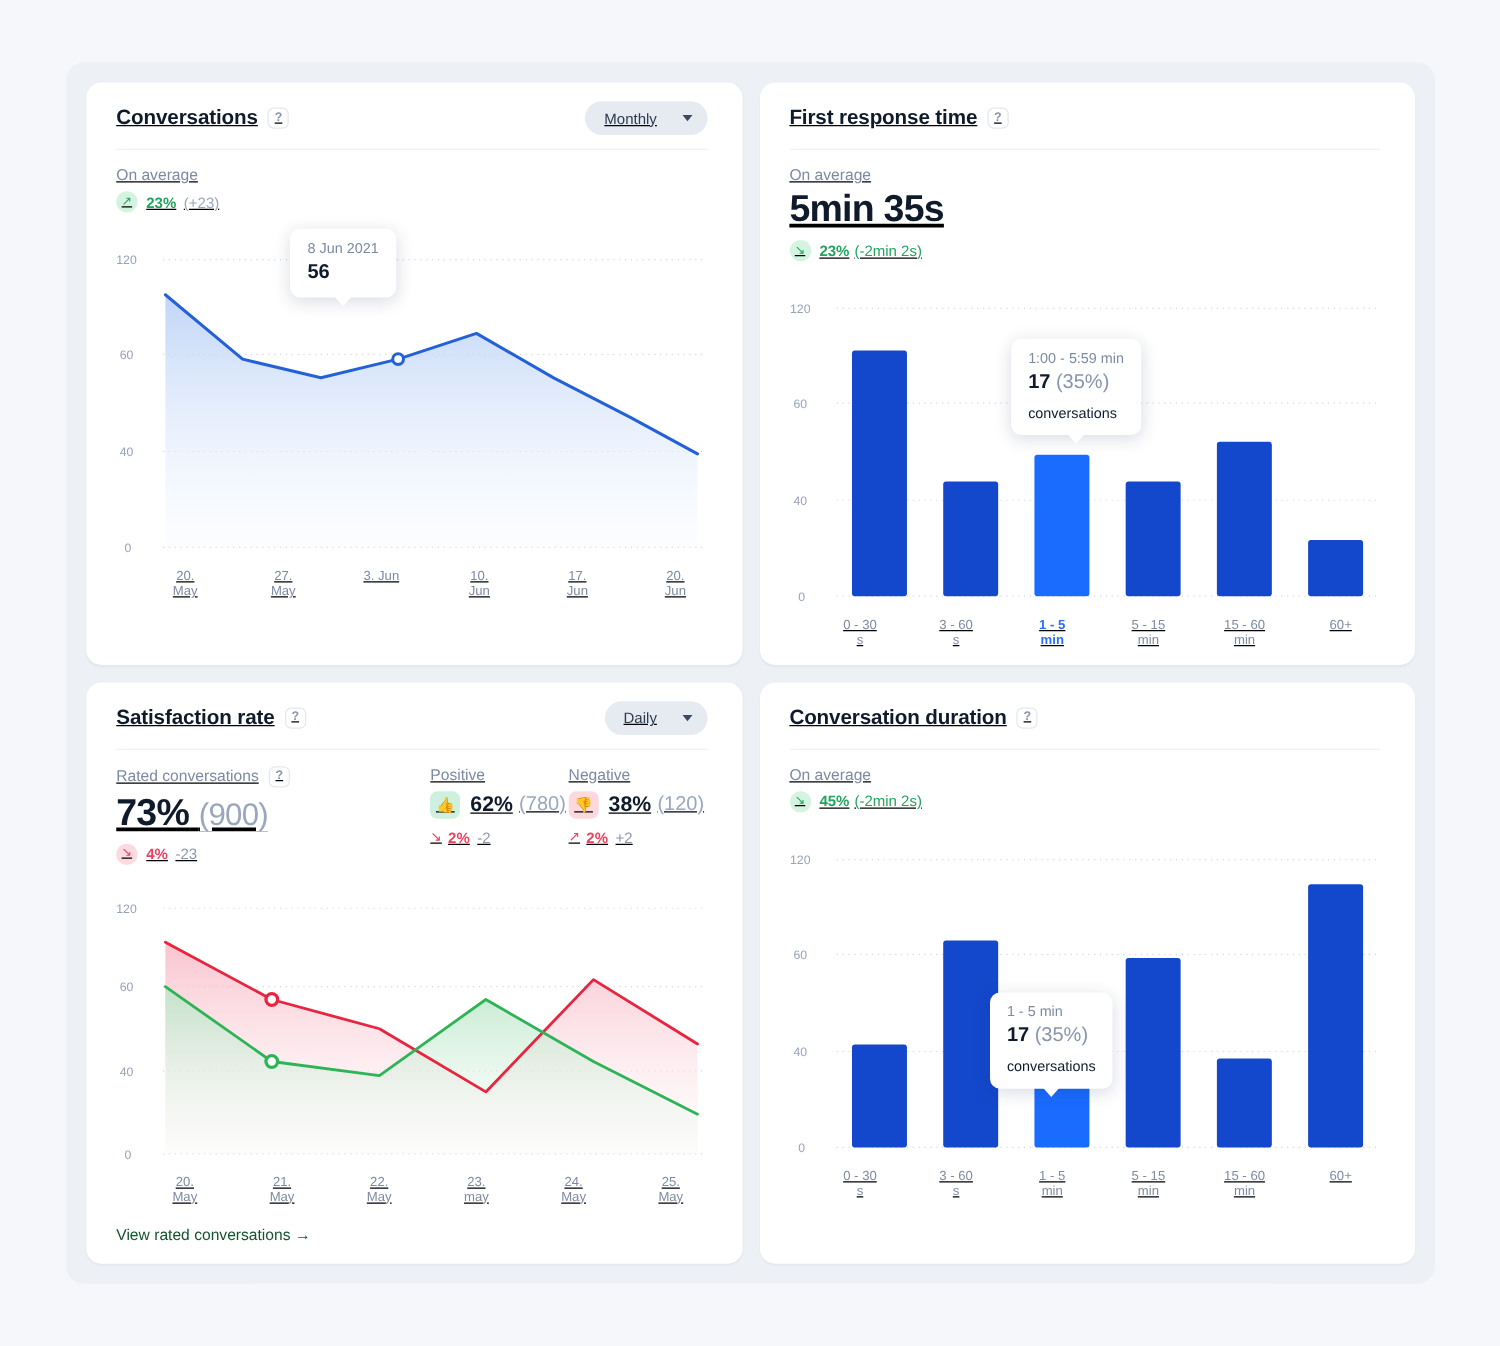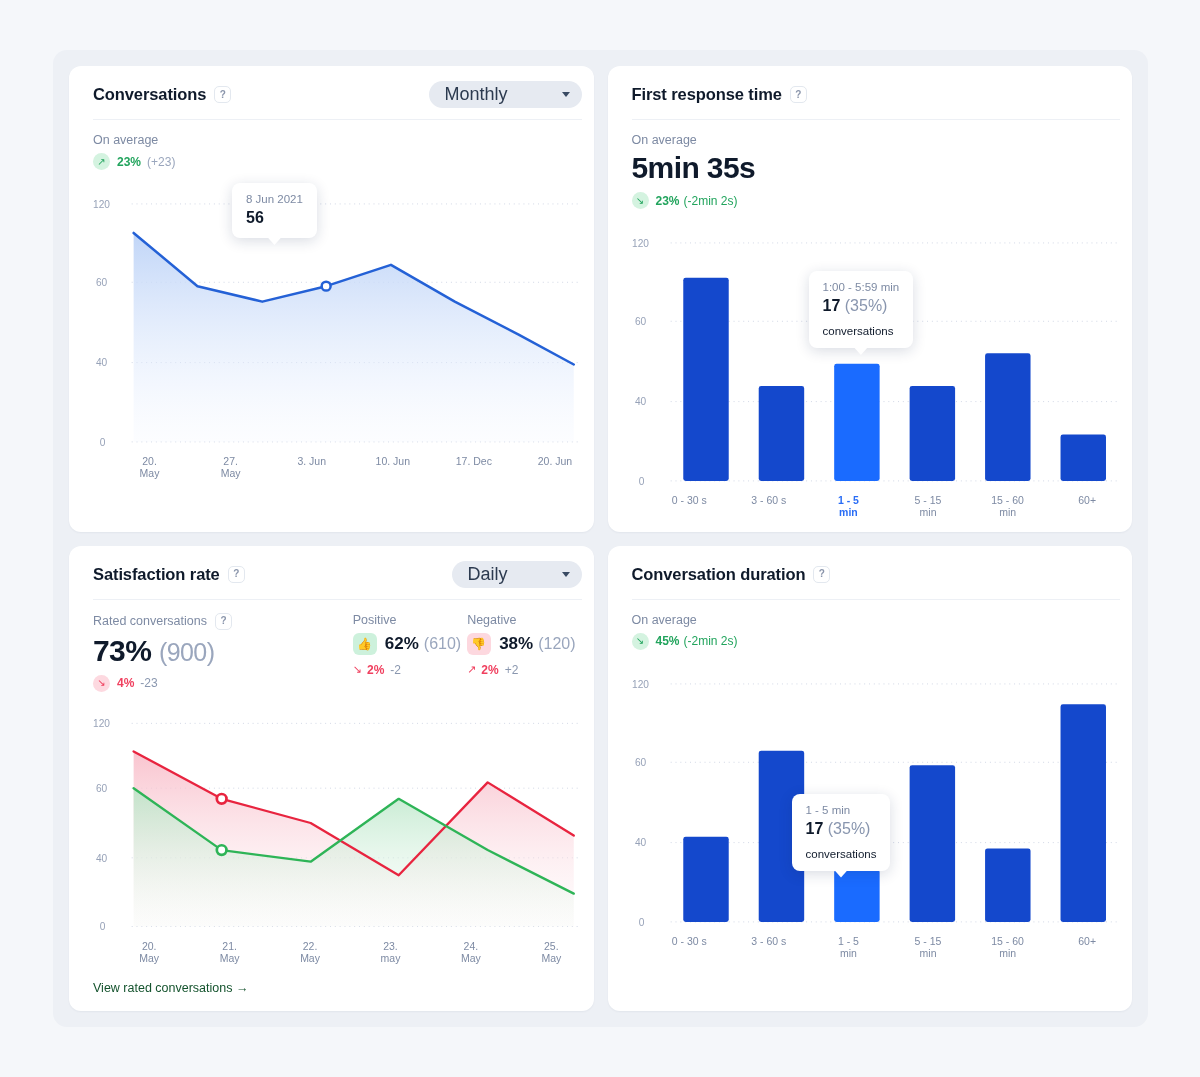--- a/index.html
+++ b/index.html
@@ -18,23 +18,24 @@
     padding: 16px;
     display: grid;
     grid-template-columns: 1fr 1fr;
     grid-template-rows: 1fr 1fr;
     gap: 14px;
   }
   .card {
     background: #ffffff;
     border-radius: 12px;
     position: relative;
-    padding: 20px 12px 14px 24px;
+    padding: 20px 28px 14px 24px;
     box-shadow: 0 1px 2px rgba(23,43,77,.05);
     overflow: hidden;
+    text-decoration: underline;
   }
   
   .card-head {
     display: flex;
     align-items: center;
     height: 34px;
     border-bottom: 1px solid #edf0f5;
     padding-bottom: 16px;
     margin-bottom: 13px;
   }
@@ -58,24 +59,23 @@
     line-height: 1;
   }
   .dropdown {
     margin-left: auto;
     display: inline-flex;
     align-items: center;
     background: #e6eaf1;
     border-radius: 16px;
     height: 27px;
     padding: 0 12px 0 15px;
-    font-size: 18px;
+    font-size: 12px;
     color: #2c3a4f;
     cursor: pointer;
-    gap: 34px;
   }
   .dropdown .caret {
     margin-left: 20px;
     width: 0; height: 0;
     border-left: 4.5px solid transparent;
     border-right: 4.5px solid transparent;
     border-top: 5px solid #394a63;
   }
   
   .stat-row { display: flex; }
@@ -235,21 +235,21 @@
       </svg>
       <div class="tt" style="left:139px; top:-5px;">
         <div class="tt-t">8 Jun 2021</div>
         <div class="tt-v">56</div>
       </div>
       <div class="axis-x-labels" style="padding:0 8px 0 38px;">
         <span>20. May</span>
         <span>27. May</span>
         <span>3. Jun</span>
         <span>10. Jun</span>
-        <span>17. Dec</span>
+        <span>17. Jun</span>
         <span>20. Jun</span>
       </div>
     </div>
   </div>
 
   <div class="card">
     <div class="card-head">
       <span class="card-title">First response time</span>
       <span class="help-badge">?</span>
     </div>
@@ -330,21 +330,21 @@
           <span class="val">4%</span>
           <span class="sub">-23</span>
         </div>
       </div>
 
       <div style="width:118px;">
         <div class="mini-label">Positive</div>
         <div class="mini-value">
           <span class="thumb pos">👍</span>
           <span>62%</span>
-          <span class="paren">(610)</span>
+          <span class="paren">(780)</span>
         </div>
         <div class="delta red" style="margin-top:8px;">
           <span class="bare">↘</span>
           <span class="val">2%</span>
           <span class="sub">-2</span>
         </div>
       </div>
 
       <div style="width:118px;">
         <div class="mini-label">Negative</div>

